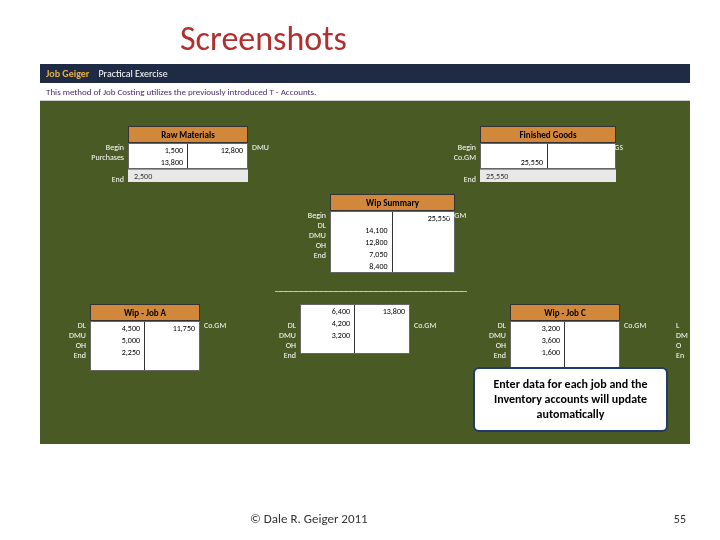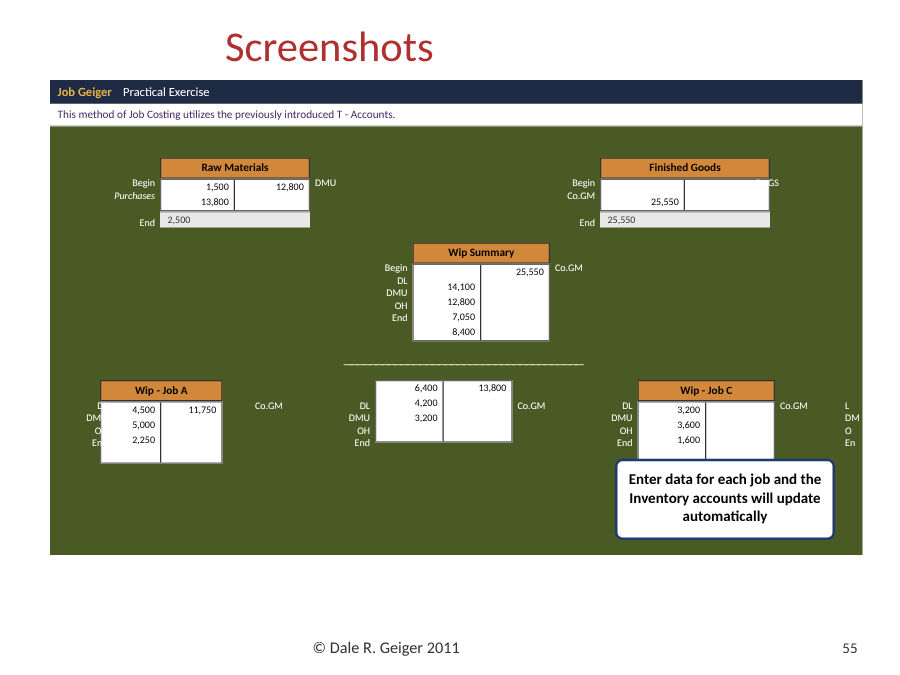--- a/index.html
+++ b/index.html
@@ -87,21 +87,21 @@
     color: #333;
     font-size: 8px;
     text-align: left;
     padding: 1px 6px;
     border-top: 1px solid #999;
   }
   .callout {
     position: absolute;
     right: 22px;
     bottom: 12px;
-    width: 176px;
+    width: 195px;
     background: #fff;
     border: 2px solid #1f3a6e;
     border-radius: 6px;
     padding: 8px 8px;
     color: #000;
     font-size: 12px;
     font-weight: bold;
     text-align: center;
     line-height: 1.25;
   }
@@ -146,21 +146,21 @@
         <div class="val">1,500</div>
         <div class="val">13,800</div>
       </div>
       <div class="tcol">
         <div class="val">12,800</div>
       </div>
     </div>
     <div class="endbar">2,500</div>
   </div>
   <div class="tlab" style="left:36px; top:78px; width:48px;">Begin</div>
-  <div class="tlab" style="left:36px; top:88px; width:48px;font-style:italic;">Purchases</div>
+  <div class="tlab" style="left:36px; top:88px; width:48px;">Purchases</div>
   <div class="tlab" style="left:36px; top:110px; width:48px;">End</div>
   <div class="tlabR" style="left:212px; top:78px;">DMU</div>
 
   <div class="acct" style="left:440px; top:62px; width:136px;">
     <div class="acct-title">Finished Goods</div>
     <div class="tacct">
       <div class="tcol left">
         <div class="val">&nbsp;</div>
         <div class="val">25,550</div>
       </div>
@@ -168,21 +168,21 @@
         <div class="val">&nbsp;</div>
       </div>
     </div>
     <div class="endbar">25,550</div>
   </div>
   <div class="tlab" style="left:388px; top:78px; width:48px;">Begin</div>
   <div class="tlab" style="left:388px; top:88px; width:48px;">Co.GM</div>
   <div class="tlab" style="left:388px; top:110px; width:48px;">End</div>
   <div class="tlabR" style="left:564px; top:78px;">Co.GS</div>
 
-  <div class="acct" style="left:290px; top:130px; width:110px;">
+  <div class="acct" style="left:290px; top:130px; width:125px;">
     <div class="acct-title">Wip Summary</div>
     <div class="tacct">
       <div class="tcol left">
         <div class="val">&nbsp;</div>
         <div class="val">14,100</div>
         <div class="val">12,800</div>
         <div class="val">7,050</div>
         <div class="val">8,400</div>
       </div>
       <div class="tcol">
@@ -192,21 +192,21 @@
   </div>
   <div class="tlab" style="left:248px; top:146px; width:38px;">Begin</div>
   <div class="tlab" style="left:248px; top:156px; width:38px;">DL</div>
   <div class="tlab" style="left:248px; top:166px; width:38px;">DMU</div>
   <div class="tlab" style="left:248px; top:176px; width:38px;">OH</div>
   <div class="tlab" style="left:248px; top:186px; width:38px;">End</div>
   <div class="tlabR" style="left:404px; top:146px;">Co.GM</div>
 
   <div class="brace" style="left:90px; top:218px; width:480px; text-align:center;">⎯⎯⎯⎯⎯⎯⎯⎯⎯⎯⎯⎯⎯⎯⎯⎯⎯⎯⎯⎯⎯⎯⎯⎯⎯⎯⎯⎯⎯⎯⎯⎯⎯⎯⎯⎯⎯⎯</div>
 
-  <div class="acct" style="left:40px; top:240px; width:98px;">
+  <div class="acct" style="left:50px; top:240px; width:110px;">
     <div class="acct-title">Wip - Job A</div>
     <div class="tacct">
       <div class="tcol left">
         <div class="val">4,500</div>
         <div class="val">5,000</div>
         <div class="val">2,250</div>
         <div class="val">&nbsp;</div>
       </div>
       <div class="tcol">
         <div class="val">11,750</div>

